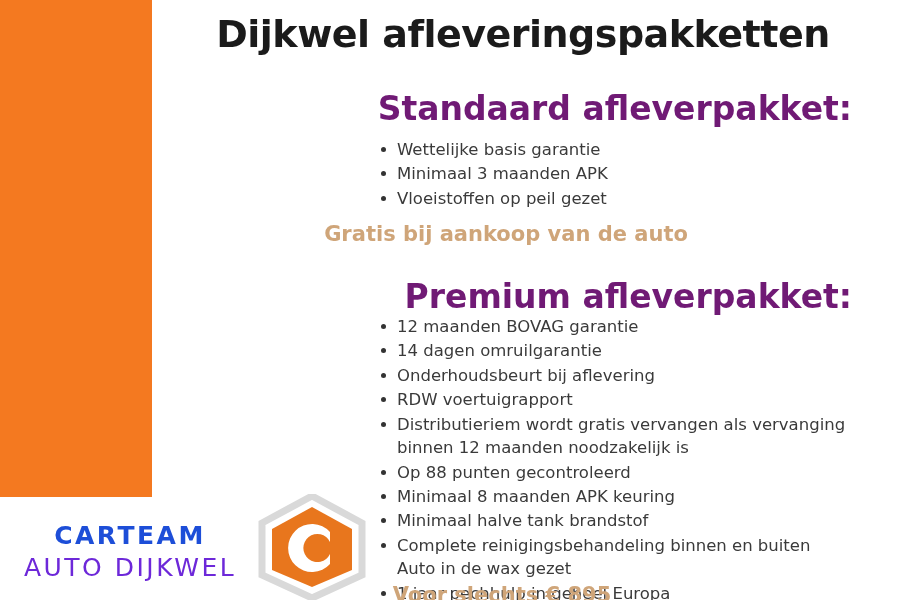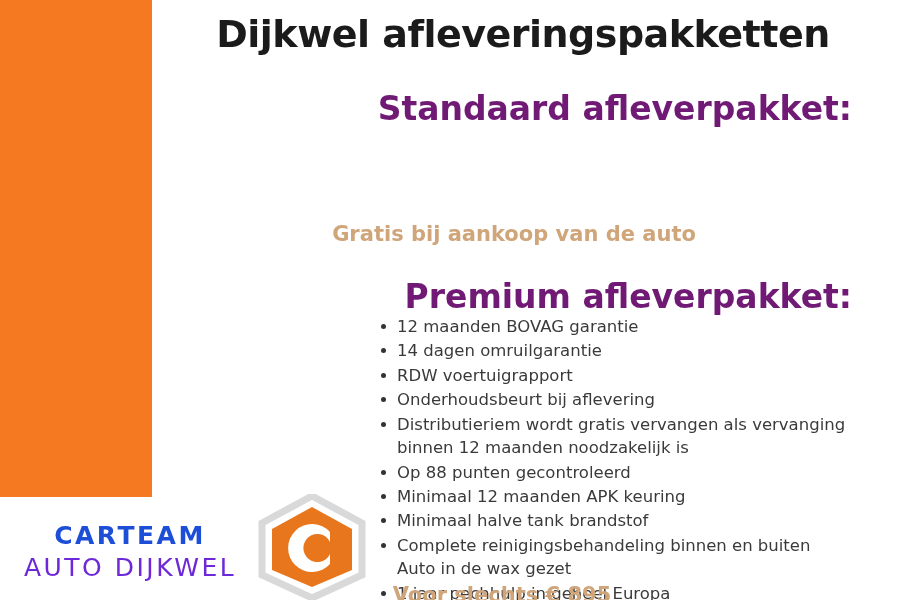--- a/index.html
+++ b/index.html
@@ -143,21 +143,21 @@
 
   .tagline {
     position: absolute;
     width: 700px;
     text-align: center;
     font-size: 21px;
     font-weight: bold;
     color: #cfa579;
   }
   .tagline.gratis {
-    left: 12px;
+    left: 4px;
     top: 222px;
   }
   .tagline.prijs {
     left: 0;
     top: 583px;
   }
 </style>
 </head>
 <body>
 
@@ -175,36 +175,41 @@
     <path d="M74 38 A24 24 0 1 0 74 70 L74 60 A14 14 0 1 1 74 48 Z" fill="#ffffff"></path>
   </svg>
 </div>
 
 <div class="content">
 
   <div class="main-title">Dijkwel afleveringspakketten</div>
 
   <div class="section-title standard">Standaard afleverpakket:</div>
 
+  <ul class="bullets" id="standard-list">
+    <li><span>Wettelijke basis garantie</span></li>
+    <li><span>Minimaal 3 maanden APK</span></li>
+    <li><span>Vloeistoffen op peil gezet</span></li>
+  </ul>
 
   <div class="tagline gratis">Gratis bij aankoop van de auto</div>
 
   <div class="section-title premium">Premium afleverpakket:</div>
 
   <ul class="bullets" id="premium-list">
     <li><span>12 maanden BOVAG garantie</span></li>
     <li><span>14 dagen omruilgarantie</span></li>
+    <li><span>Onderhoudsbeurt bij aflevering</span></li>
     <li><span>RDW voertuigrapport</span></li>
-    <li><span>Onderhoudsbeurt bij aflevering</span></li>
     <li>
       <span>Distributieriem wordt gratis vervangen als vervanging</span>
       <span class="sub">binnen 12 maanden noodzakelijk is</span>
     </li>
     <li><span>Op 88 punten gecontroleerd</span></li>
-    <li><span>Minimaal 12 maanden APK keuring</span></li>
+    <li><span>Minimaal 8 maanden APK keuring</span></li>
     <li><span>Minimaal halve tank brandstof</span></li>
     <li>
       <span>Complete reinigingsbehandeling binnen en buiten</span>
       <span class="sub">Auto in de wax gezet</span>
     </li>
     <li><span>1 jaar pechhulp in geheel Europa</span></li>
   </ul>
 
   <div class="tagline prijs">Voor slechts € 895</div>
 

